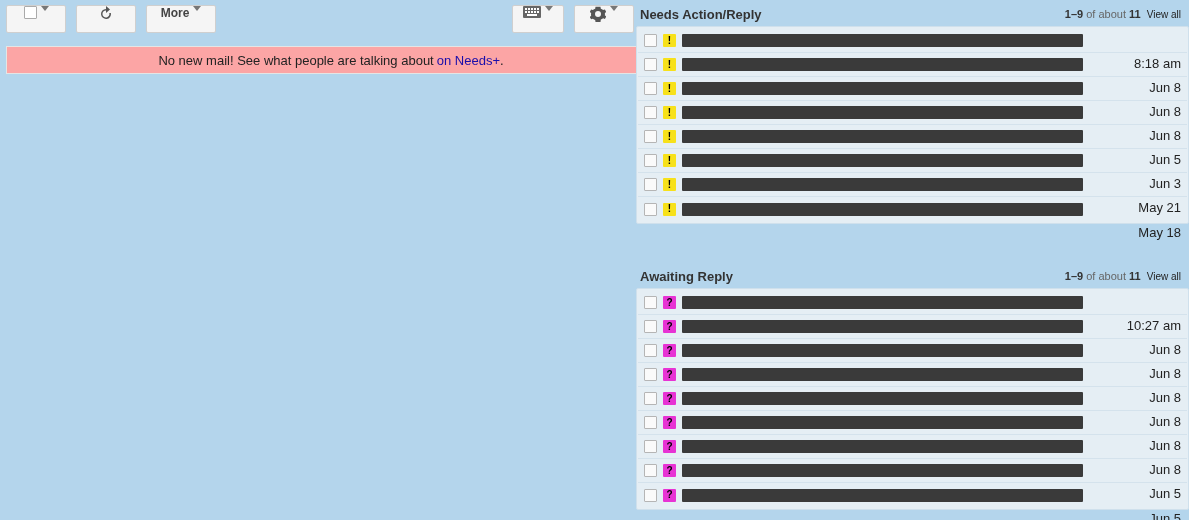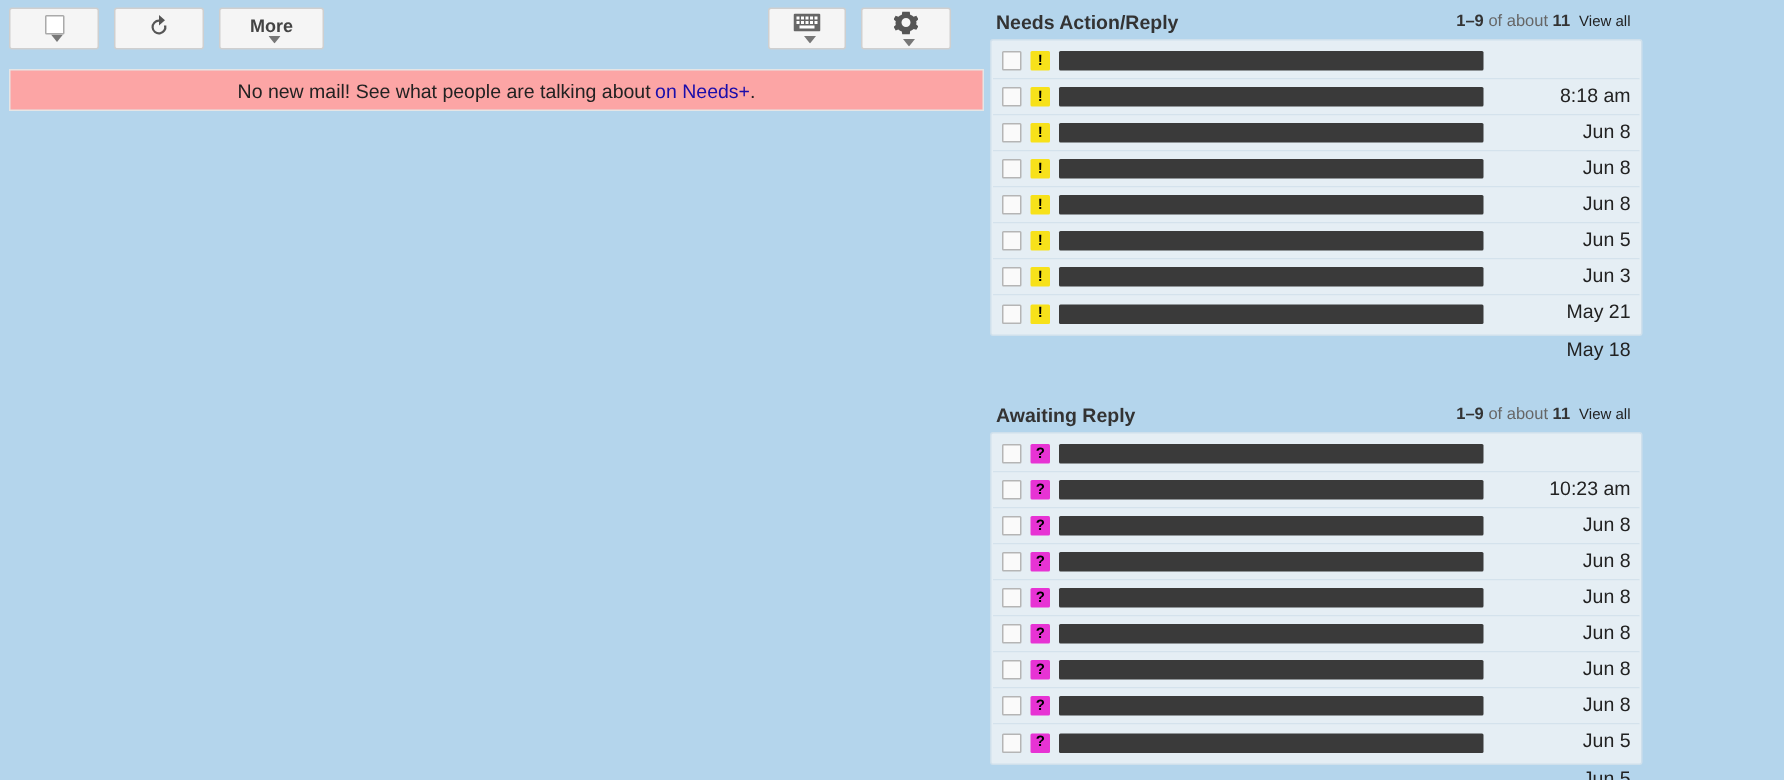--- a/index.html
+++ b/index.html
@@ -19,27 +19,25 @@
     height: 30px;
     display: flex;
     align-items: center;
   }
   .btn {
     background: #f5f5f5;
     border: 1px solid #cfcfcf;
     border-radius: 2px;
     height: 28px;
     display: inline-flex;
-    align-items: center;
     justify-content: center;
     margin-right: 10px;
     font-size: 12px;
     color: #555;
     box-shadow: inset 0 0 0 rgba(0,0,0,0);
-    flex-direction: column;
   }
   .btn.select { width: 60px; }
   .btn.refresh { width: 60px; }
   .btn.more { width: 70px; font-weight: bold; color:#444;}
   .btn.kbd { width: 52px; }
   .btn.gear { width: 60px; }
   .btn .caret {
     margin-left: 4px;
   }
   .caret svg { display:block;}
@@ -62,22 +60,22 @@
     background:#fca5a5;
     border:1px solid #e5e5e5;
     display:flex;align-items:center;justify-content:center;
     font-size:13px;
     color:#222;
   }
   .no-mail a{ color:#1a0dab; text-decoration:none; margin-left:3px;}
   
   .panel {
     position:absolute;
-    left:660px;
-    width:435px;
+    left:636px;
+    width:553px;
   }
   .panel.one{ top:4px;}
   .panel.two{ top:266px;}
   .panel-head{
     height:22px; display:flex; align-items:center; padding:0 8px 2px 4px;
     font-size:13px;
   }
   .panel-head .title{ font-weight:bold; color:#333;}
   .panel-head .spacer{flex:1;}
   .panel-head .count{ font-size:11px; color:#333;}
@@ -264,21 +262,21 @@
       <span class="light"> <span>of about</span> </span>
       <b>11</b>
     </span>
     <span class="viewall">View all</span>
   </div>
   <div class="rows" id="rows-awaiting">
       <div class="row">
         <span class="rcb"></span>
         <span class="badge magenta"></span>
         <span class="bar"></span>
-        <span class="date">10:23 am</span>
+        <span class="date">10:27 am</span>
       </div>
       <div class="row">
         <span class="rcb"></span>
         <span class="badge magenta"></span>
         <span class="bar"></span>
         <span class="date">Jun 8</span>
       </div>
       <div class="row">
         <span class="rcb"></span>
         <span class="badge magenta"></span>

